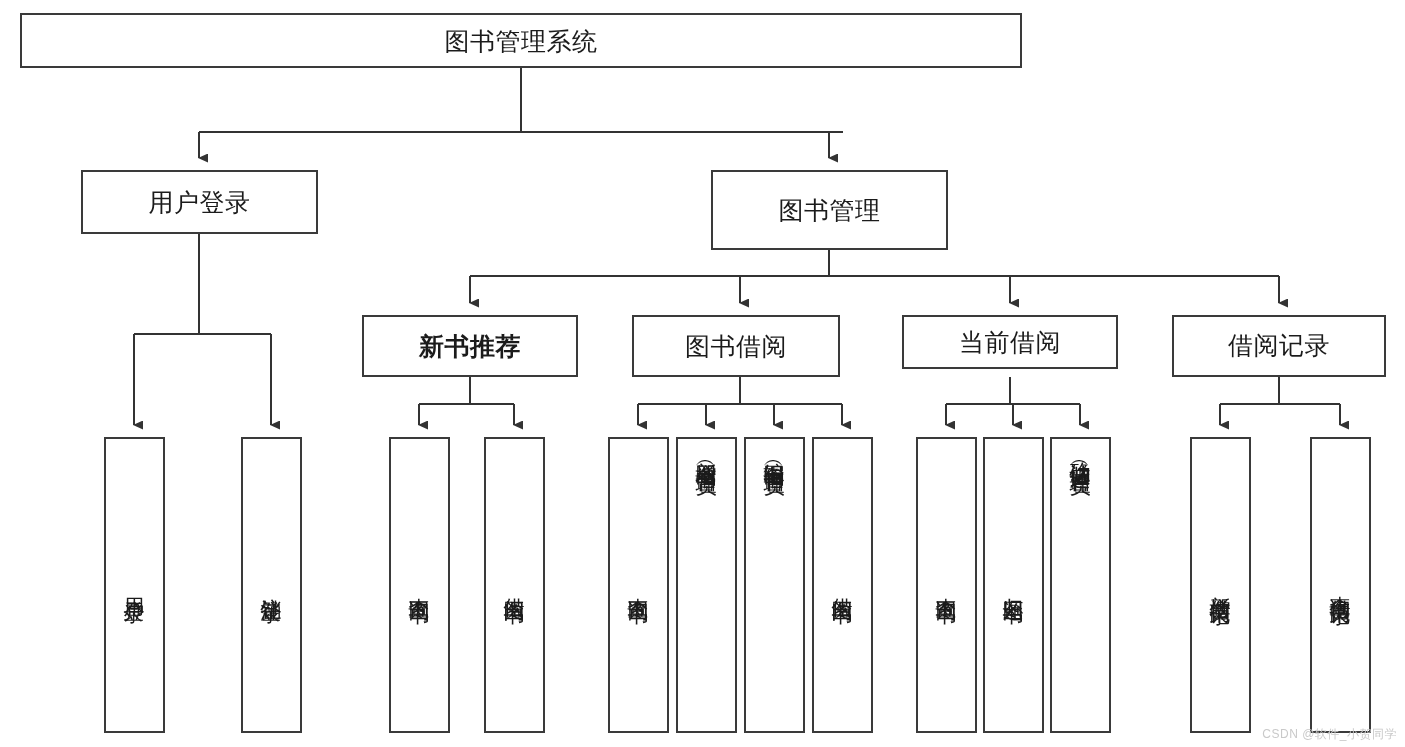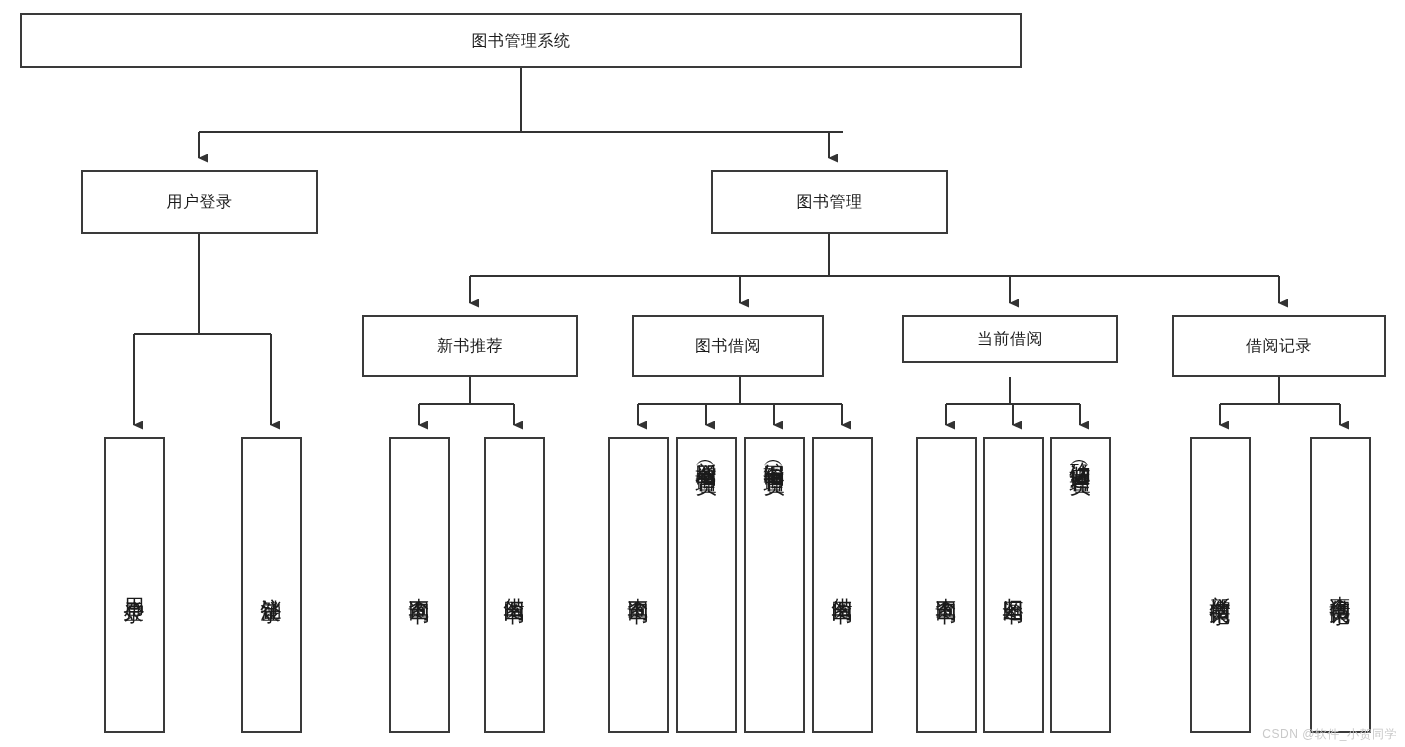--- a/index.html
+++ b/index.html
@@ -28,21 +28,21 @@
     position: absolute;
     box-sizing: border-box;
     background: #ffffff;
     border: 2px solid #3a3a3a;
     display: flex;
     align-items: center;
     justify-content: center;
   }
   .node-label {
     color: #1b1b1b;
-    font-size: 16px;
+    font-size: 25px;
     line-height: 1.12;
     letter-spacing: 0.5px;
     white-space: nowrap;
     text-align: center;
   }
   .node-box.vertical .node-label {
     writing-mode: vertical-rl;
     text-orientation: upright;
     font-size: 21px;
     letter-spacing: 2px;
@@ -124,31 +124,31 @@
     </g>
   </svg>
 
   <div class="node-box" style="left:20px; top:13px; width:1002px; height:55px;">
     <span class="node-label">图书管理系统</span>
   </div>
 
   <div class="node-box" style="left:81px; top:170px; width:237px; height:64px;">
     <span class="node-label">用户登录</span>
   </div>
-  <div class="node-box" style="left:711px; top:170px; width:237px; height:64px;">
+  <div class="node-box" style="left:711px; top:170px; width:237px; height:80px;">
     <span class="node-label">图书管理</span>
   </div>
 
-  <div class="node-box" style="left:362px; top:315px; width:216px; height:62px;">
+  <div class="node-box" style="left:362px; top:315px; width:216px; height:62px;font-weight:bold;">
     <span class="node-label">新书推荐</span>
   </div>
-  <div class="node-box" style="left:632px; top:315px; width:192px; height:62px;">
+  <div class="node-box" style="left:632px; top:315px; width:208px; height:62px;">
     <span class="node-label">图书借阅</span>
   </div>
-  <div class="node-box" style="left:902px; top:315px; width:216px; height:48px;">
+  <div class="node-box" style="left:902px; top:315px; width:216px; height:54px;">
     <span class="node-label">当前借阅</span>
   </div>
   <div class="node-box" style="left:1172px; top:315px; width:214px; height:62px;font-family:Liberation Serif, serif;">
     <span class="node-label">借阅记录</span>
   </div>
 
   <div class="node-box vertical center-v" style="left:104px; top:437px; width:61px; height:296px;">
     <span class="node-label">用户登录</span>
   </div>
   <div class="node-box vertical center-v" style="left:241px; top:437px; width:61px; height:296px;">

